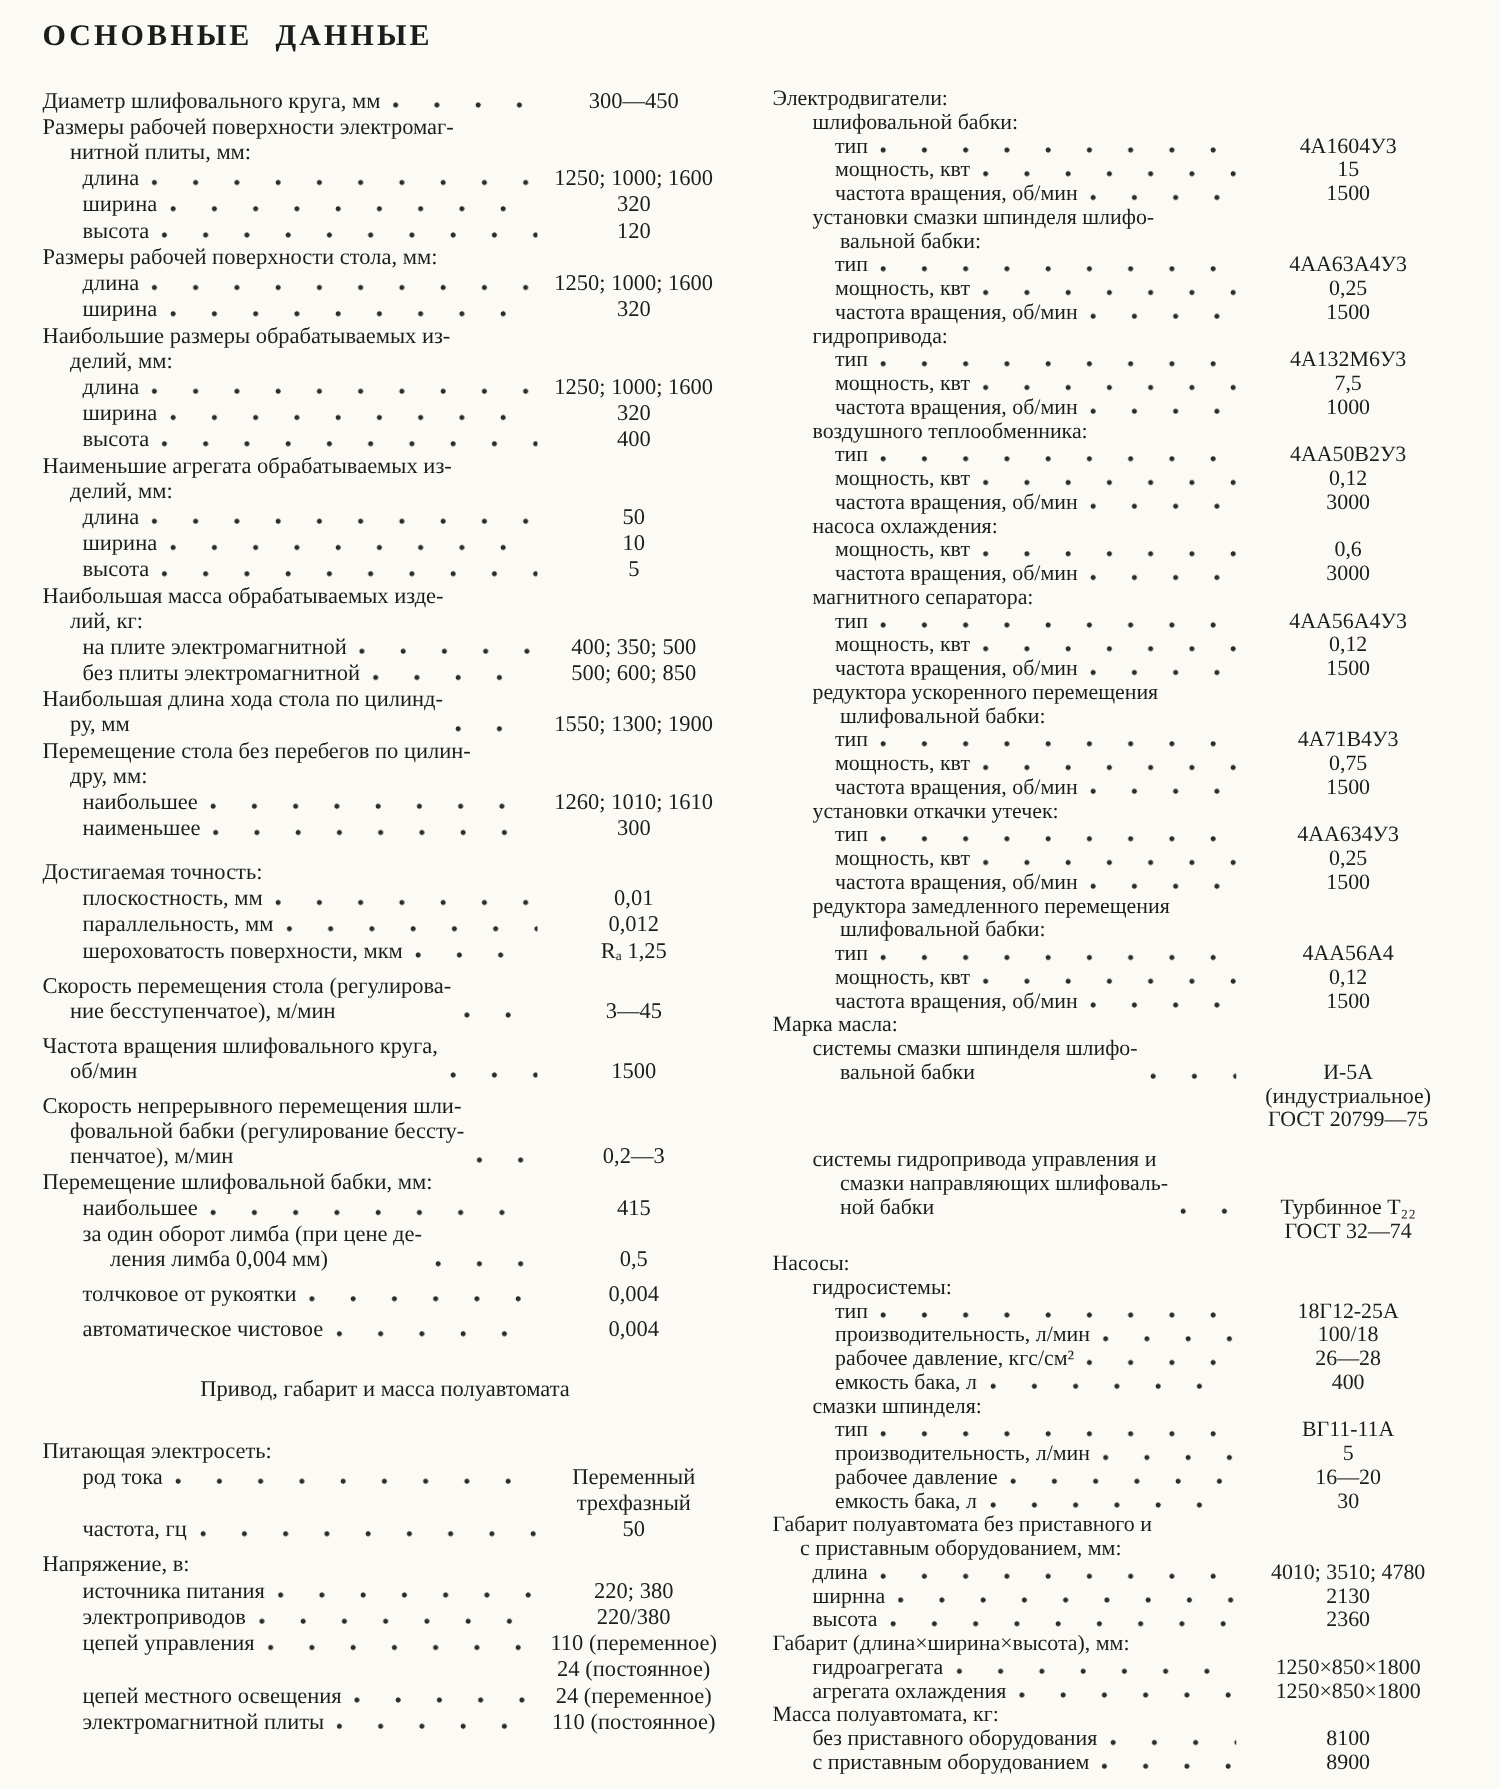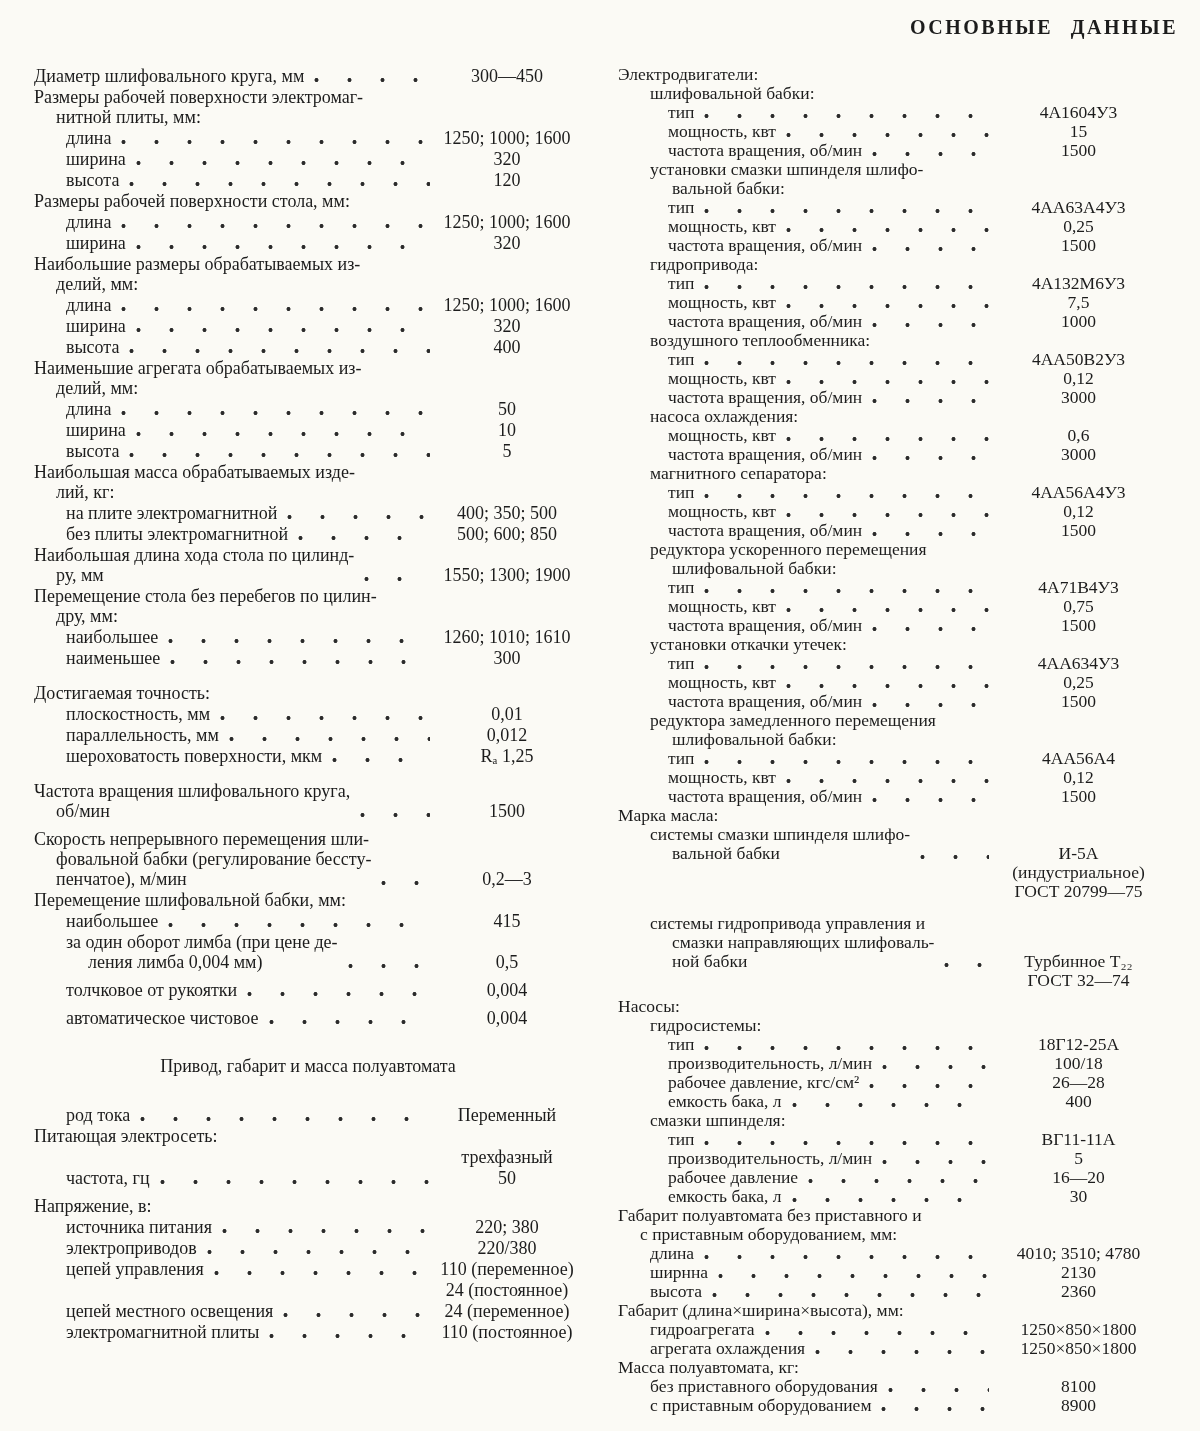--- a/index.html
+++ b/index.html
@@ -5,23 +5,23 @@
   html, body {
     margin: 0; padding: 0;
     width: 1200px; height: 1431px;
     overflow: hidden;
     background: #fbfaf5;
     color: #1c1c1c;
     font-family: "Liberation Serif", "DejaVu Serif", serif;
   }
   .page { padding: 8px 22px 0 34px; }
   .title {
-    text-align: right;
+    text-align: left;
     font-weight: bold;
-    font-size: 20px;
+    font-size: 24px;
     letter-spacing: 2.5px;
     word-spacing: 10px;
     margin: 8px 0 26px 0;
   }
   .cols { display: flex; gap: 36px; }
   .col { width: 548px; flex: 0 0 548px; }
   .col.left  { font-size: 18px; }
   .col.right { font-size: 17.5px; }
 
   .row { display: flex; align-items: flex-end; }
@@ -198,20 +198,26 @@
           <span class="lbl">параллельность, мм</span>
           <span class="lead"></span>
           <span class="val">0,012</span>
         </div>
         <div class="row i1">
           <span class="lbl">шероховатость поверхности, мкм</span>
           <span class="lead"></span>
           <span class="val">Rₐ 1,25</span>
         </div>
         <div class="sp sp-s"></div>
+        <div class="row i0">
+          <span class="lbl">Скорость перемещения стола (регулирова-
+ние бесступенчатое), м/мин</span>
+          <span class="lead"></span>
+          <span class="val">3—45</span>
+        </div>
         <div class="sp sp-s"></div>
         <div class="row i0">
           <span class="lbl">Частота вращения шлифовального круга,
 об/мин</span>
           <span class="lead"></span>
           <span class="val">1500</span>
         </div>
         <div class="sp sp-s"></div>
         <div class="row i0">
           <span class="lbl">Скорость непрерывного перемещения шли-
@@ -242,27 +248,27 @@
         </div>
         <div class="sp sp-s"></div>
         <div class="row i1">
           <span class="lbl">автоматическое чистовое</span>
           <span class="lead"></span>
           <span class="val">0,004</span>
         </div>
         <div class="sp sp-l"></div>
         <div class="heading">Привод, габарит и масса полуавтомата</div>
         <div class="sp sp-l"></div>
+        <div class="row i0 noval">
+          <span class="lbl">Питающая электросеть:</span>
+        </div>
         <div class="row i1">
           <span class="lbl">род тока</span>
           <span class="lead"></span>
           <span class="val">Переменный</span>
-        </div>
-        <div class="row i0 noval">
-          <span class="lbl">Питающая электросеть:</span>
         </div>
         <div class="row i1">
           <span class="lbl"></span>
           <span class="lead nodots"></span>
           <span class="val">трехфазный</span>
         </div>
         <div class="row i1">
           <span class="lbl">частота, гц</span>
           <span class="lead"></span>
           <span class="val">50</span>

